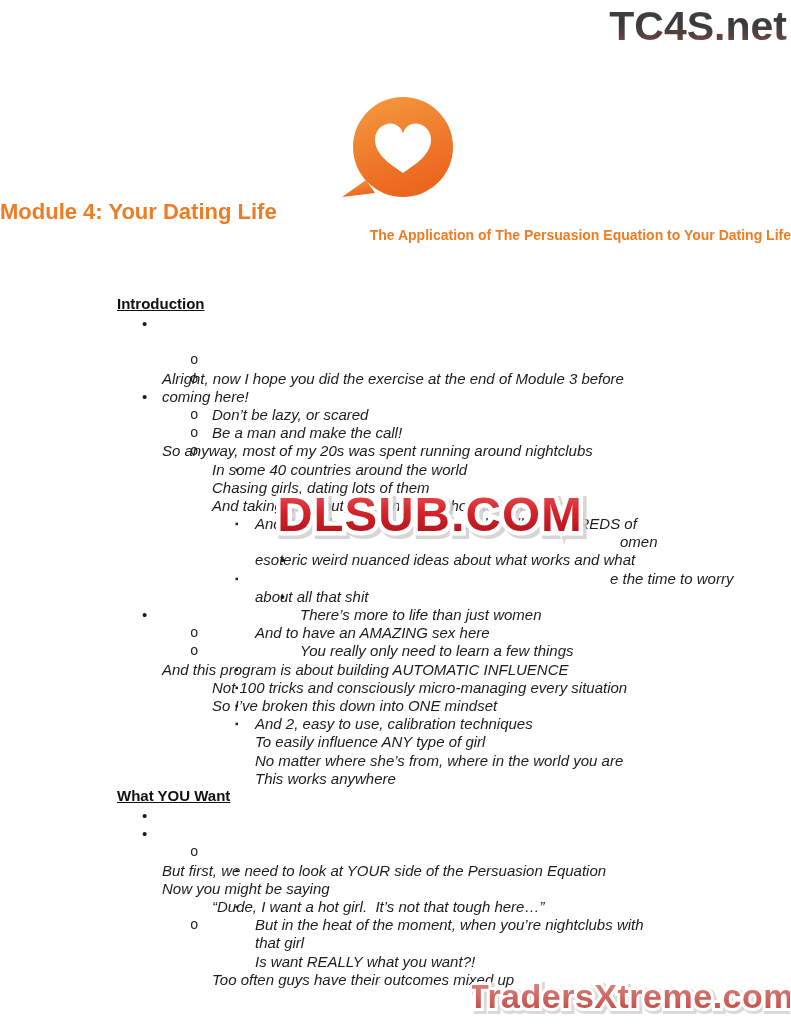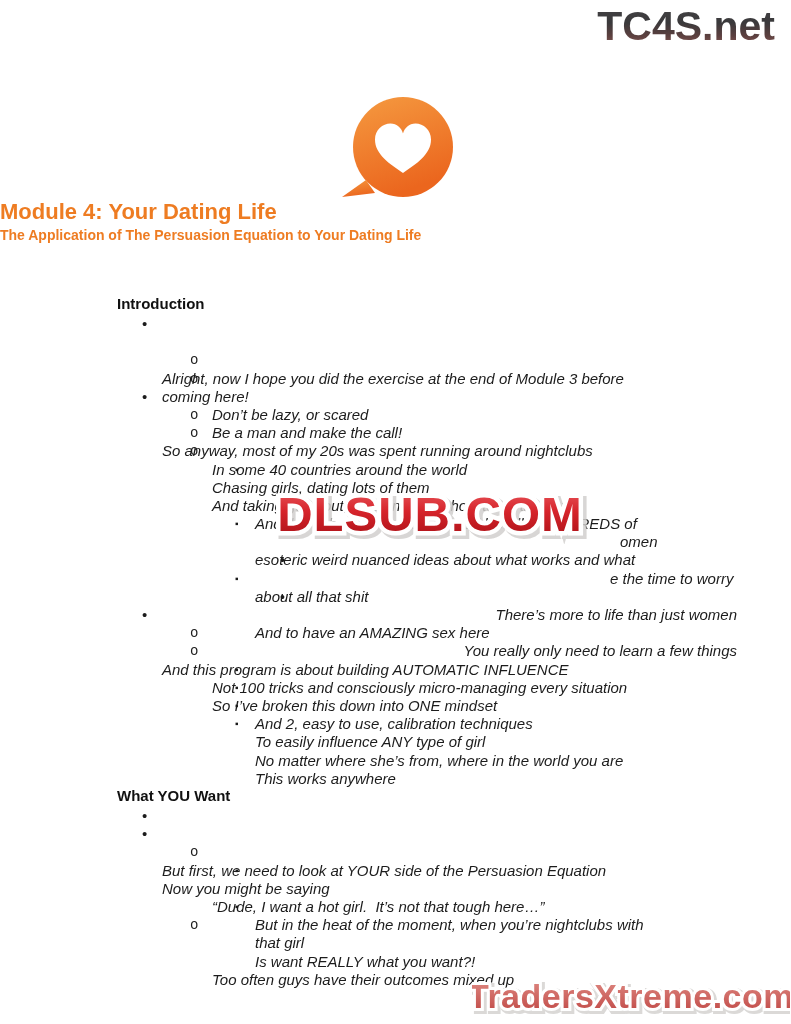--- a/index.html
+++ b/index.html
@@ -6,54 +6,54 @@
   html,body { background:#ffffff; }
   .page {
     position:relative; width:791px; height:1024px; background:#ffffff;
     overflow:hidden; margin:0 auto;
     font-family:"Liberation Sans","DejaVu Sans",sans-serif;
     color:#1c1c1c;
   }
 
   
   .tc4s {
-    position:absolute; top:3px; right:16px;
+    position:absolute; top:3px; right:4px;
     font-size:41px; font-weight:bold; letter-spacing:0px;
     background:linear-gradient(180deg,#454446 0%,#3a393b 42%,#5c403f 70%,#96615d 100%);
     -webkit-background-clip:text; background-clip:text; color:transparent;
     white-space:nowrap;
   }
 
   
   .logo-svg { position:absolute; left:336px; top:97px; }
   .title {
     position:absolute; top:199px; left:0; width:100%;
     text-align:left; color:#ee7c22; font-size:22px; font-weight:bold;
   }
   .subtitle {
     position:absolute; top:227px; left:0; width:100%;
-    text-align:left; color:#ee7c22; font-size:14px; font-weight:bold;
+    text-align:right; color:#ee7c22; font-size:14px; font-weight:bold;
   }
 
   
   .section { position:absolute; left:117px; width:620px; }
   .section-0 { top:295px; }
   .section-1 { top:787px; }
-  .sec-heading { font-size:15px; font-weight:bold; line-height:18px; margin:0 0 2px 0; color:#111; }
+  .sec-heading { font-size:15px; font-weight:bold; line-height:18px; margin:0 0 2px 0; color:#111;text-decoration:underline; }
   .line { position:relative; height:18.2px; line-height:18.2px; font-size:15px; white-space:pre; }
   .bullet { position:absolute; top:0; }
   .txt { display:block;font-style:italic; }
   .lvl-1 .bullet { left:25px; font-size:15px; }
   .lvl-1 .txt    { padding-left:45px; }
   .lvl-2 .bullet { left:73px; font-family:"Liberation Mono",monospace; font-size:14px; }
   .lvl-2 .txt    { padding-left:95px; }
   .lvl-3 .bullet { left:118px; font-size:10px; }
   .lvl-3 .txt    { padding-left:138px; }
   .lvl-4 .bullet { left:163px; font-size:14px; }
-  .lvl-4 .txt    { padding-left:183px;text-align:right; }
+  .lvl-4 .txt    { padding-left:183px; }
 
   
   svg text { font-family:"Liberation Sans","DejaVu Sans",sans-serif; font-weight:bold; }
   .dlsub  { position:absolute; left:244px; top:490px; }
   .dlsub .wm-shadow { font-size:49px; letter-spacing:1px; fill:#b5b3b1; stroke:#d2d0ce; stroke-width:10px; paint-order:stroke; opacity:.85; }
   .dlsub .wm-main   { font-size:49px; letter-spacing:1px; stroke:#ffffff; stroke-width:9px; paint-order:stroke; }
   .traders { position:absolute; left:472px; top:977px; }
   .traders .wm-shadow { font-size:34px; letter-spacing:0.5px; fill:#b0aeac; stroke:#d5d3d1; stroke-width:8px; paint-order:stroke; opacity:.85; }
   .traders .wm-main   { font-size:34px; letter-spacing:0.5px; stroke:#ffffff; stroke-width:6px; paint-order:stroke; }
 </style>

